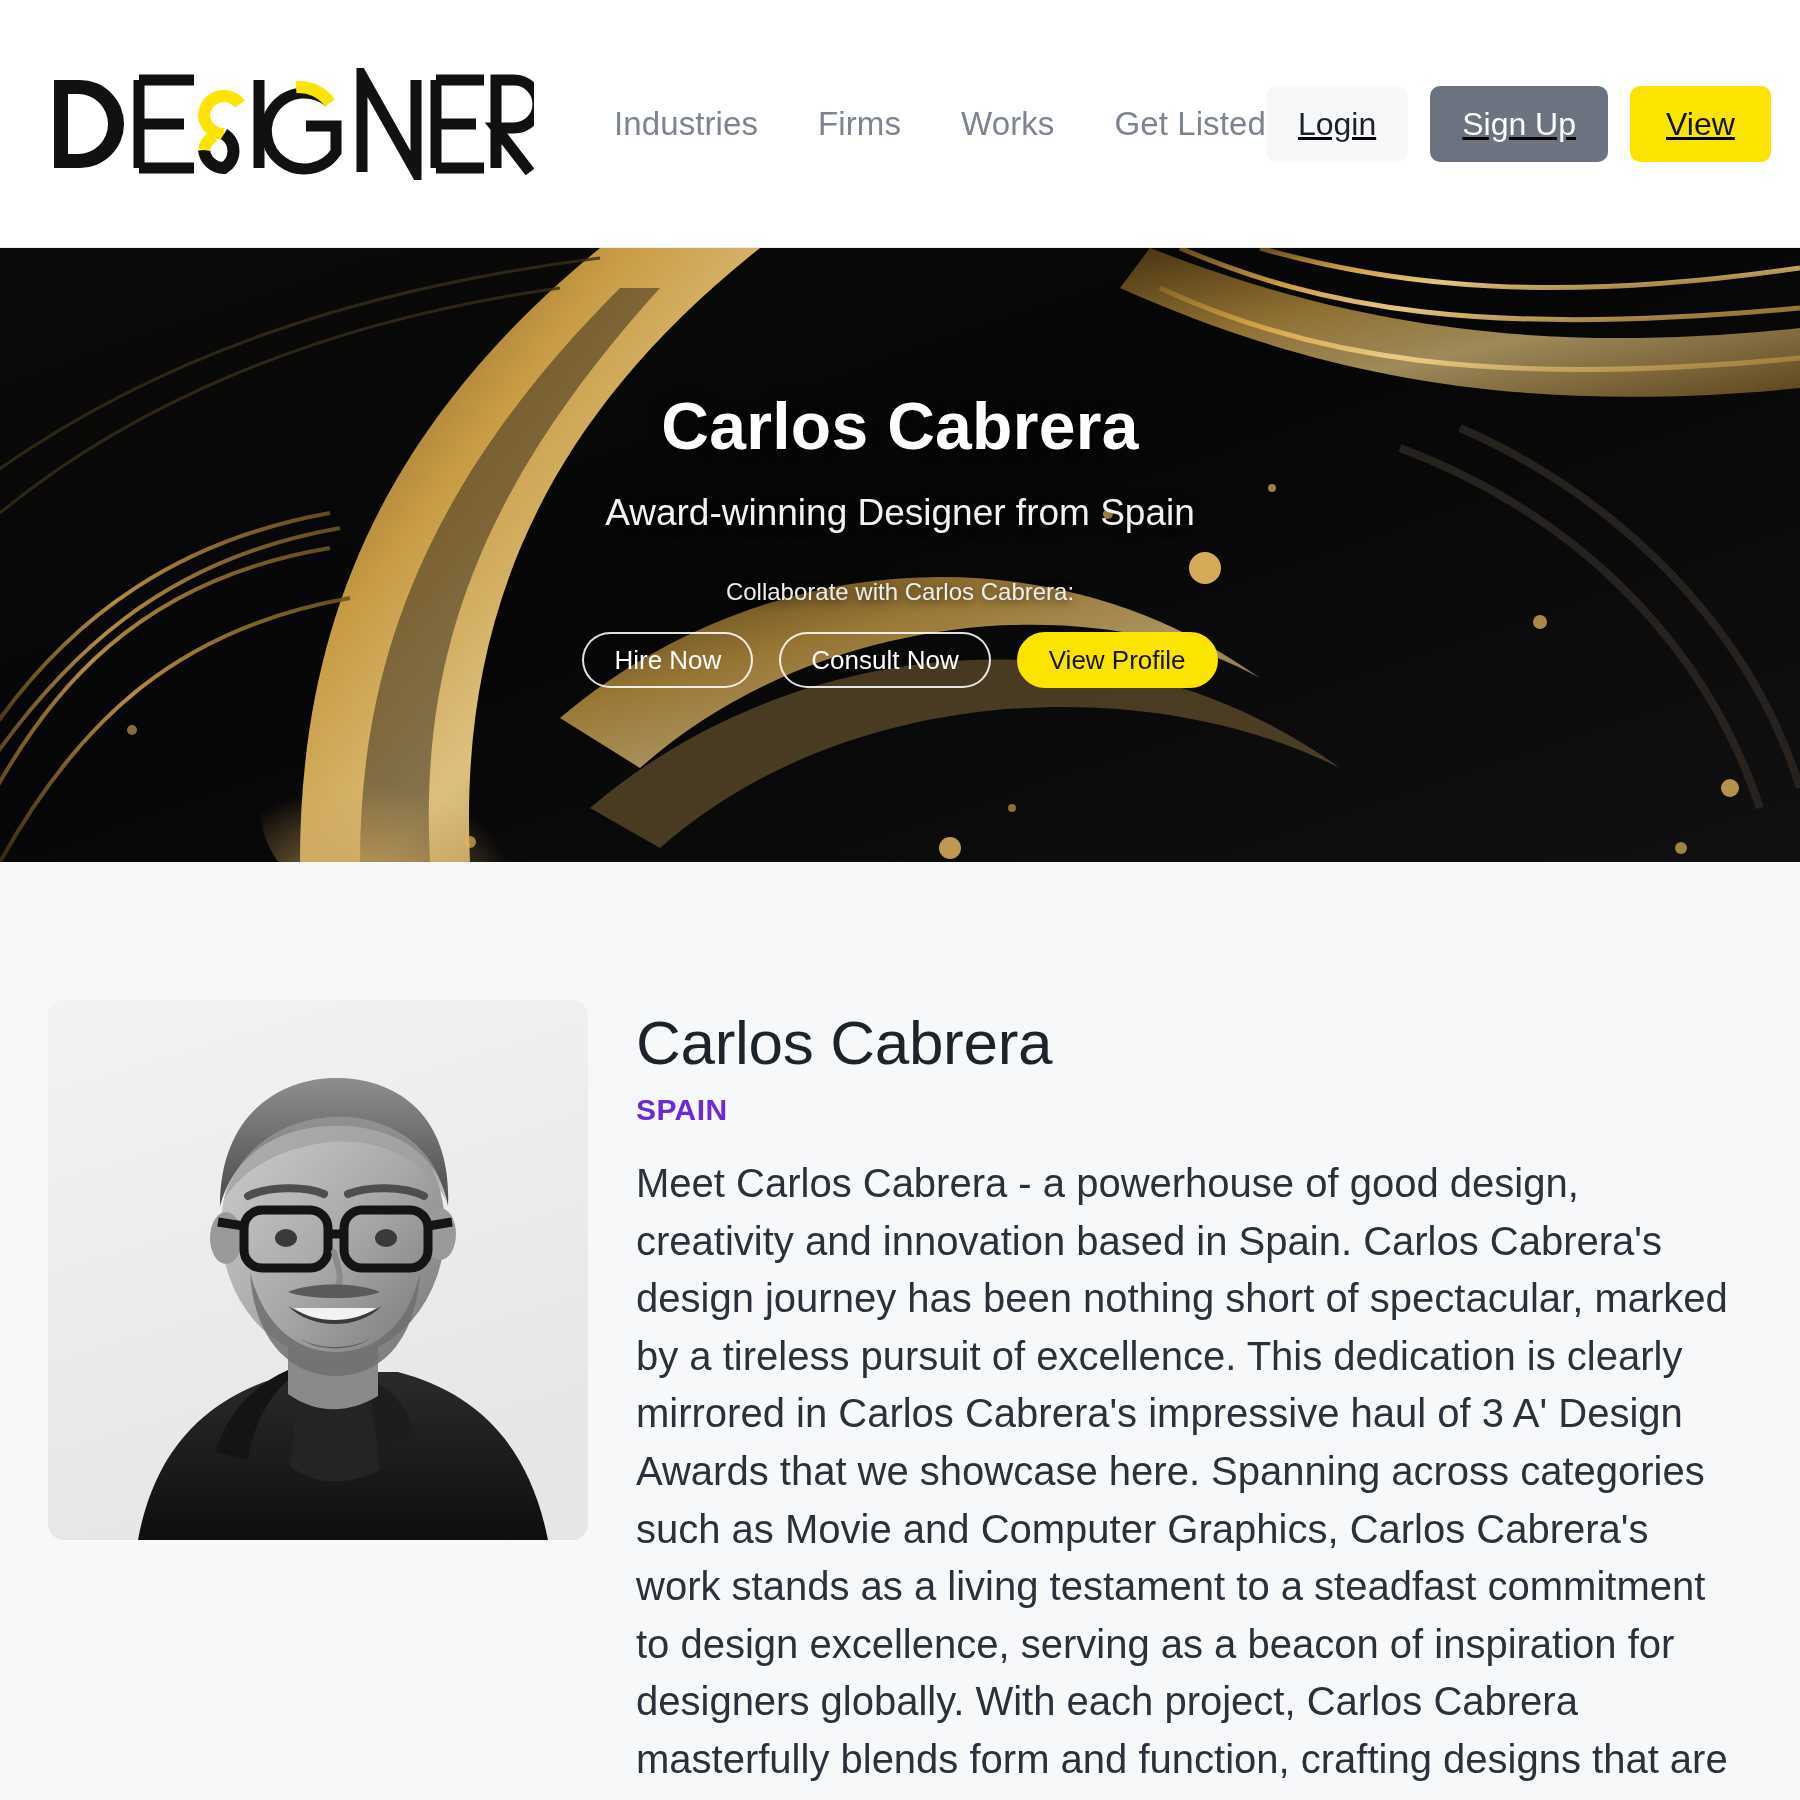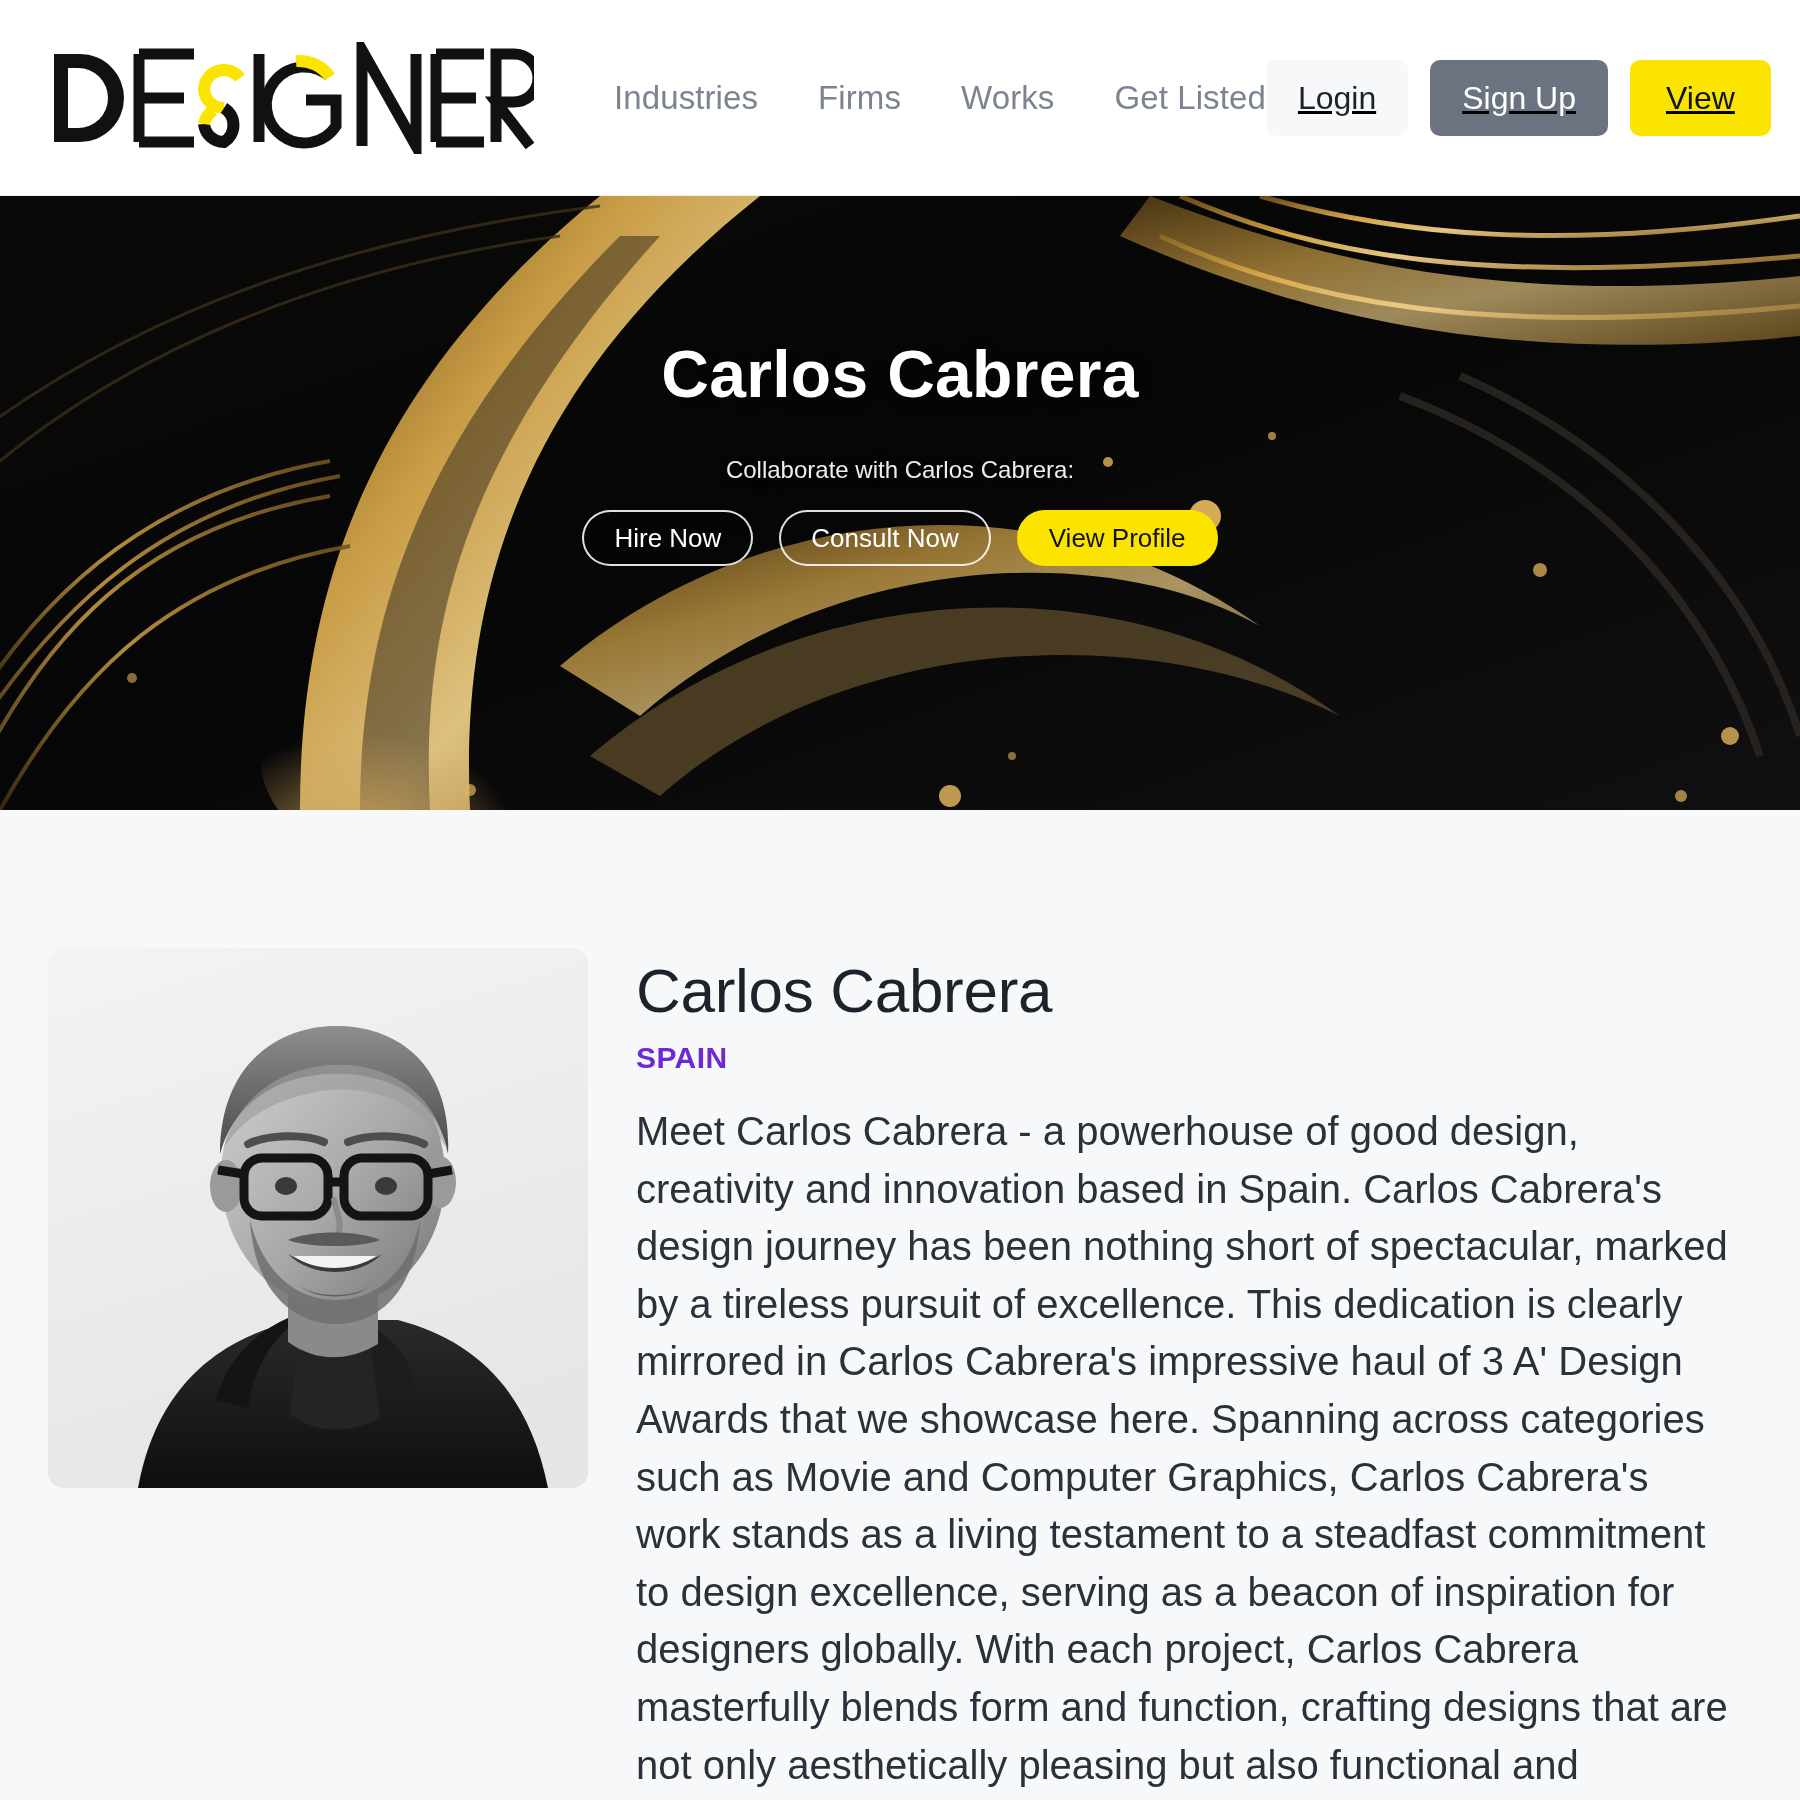--- a/index.html
+++ b/index.html
@@ -7,21 +7,21 @@
     width: 1800px;
     height: 1800px;
     overflow: hidden;
     background: #f7f8fa;
     font-family: "Liberation Sans", sans-serif;
     -webkit-font-smoothing: antialiased;
   }
 
   
   .header {
-    height: 196px;
+    height: 248px;
     background: #ffffff;
     display: flex;
     align-items: center;
     padding: 0 56px 0 44px;
     position: relative;
   }
   .header::after {
     content: "";
     position: absolute;
     left: 0; right: 0; bottom: 0;
@@ -342,20 +342,21 @@
       <circle cx="1681" cy="600" r="6" opacity=".7"></circle>
       <circle cx="950" cy="600" r="11" opacity=".85"></circle>
       <circle cx="470" cy="594" r="6" opacity=".7"></circle>
       <circle cx="132" cy="482" r="5" opacity=".6"></circle>
       <circle cx="1012" cy="560" r="4" opacity=".6"></circle>
     </g>
   </svg>
 
   <div class="hero-inner">
     <div class="hero-title">Carlos Cabrera</div>
+    <div class="hero-subtitle">Award-winning Designer from Spain</div>
     <div class="hero-collab">Collaborate with Carlos Cabrera:</div>
     <div class="hero-cta-row">
       <button class="pill pill-outline">Hire Now</button>
       <button class="pill pill-outline">Consult Now</button>
       <button class="pill pill-yellow">View Profile</button>
     </div>
   </div>
 </div>
 
 <div class="main">

